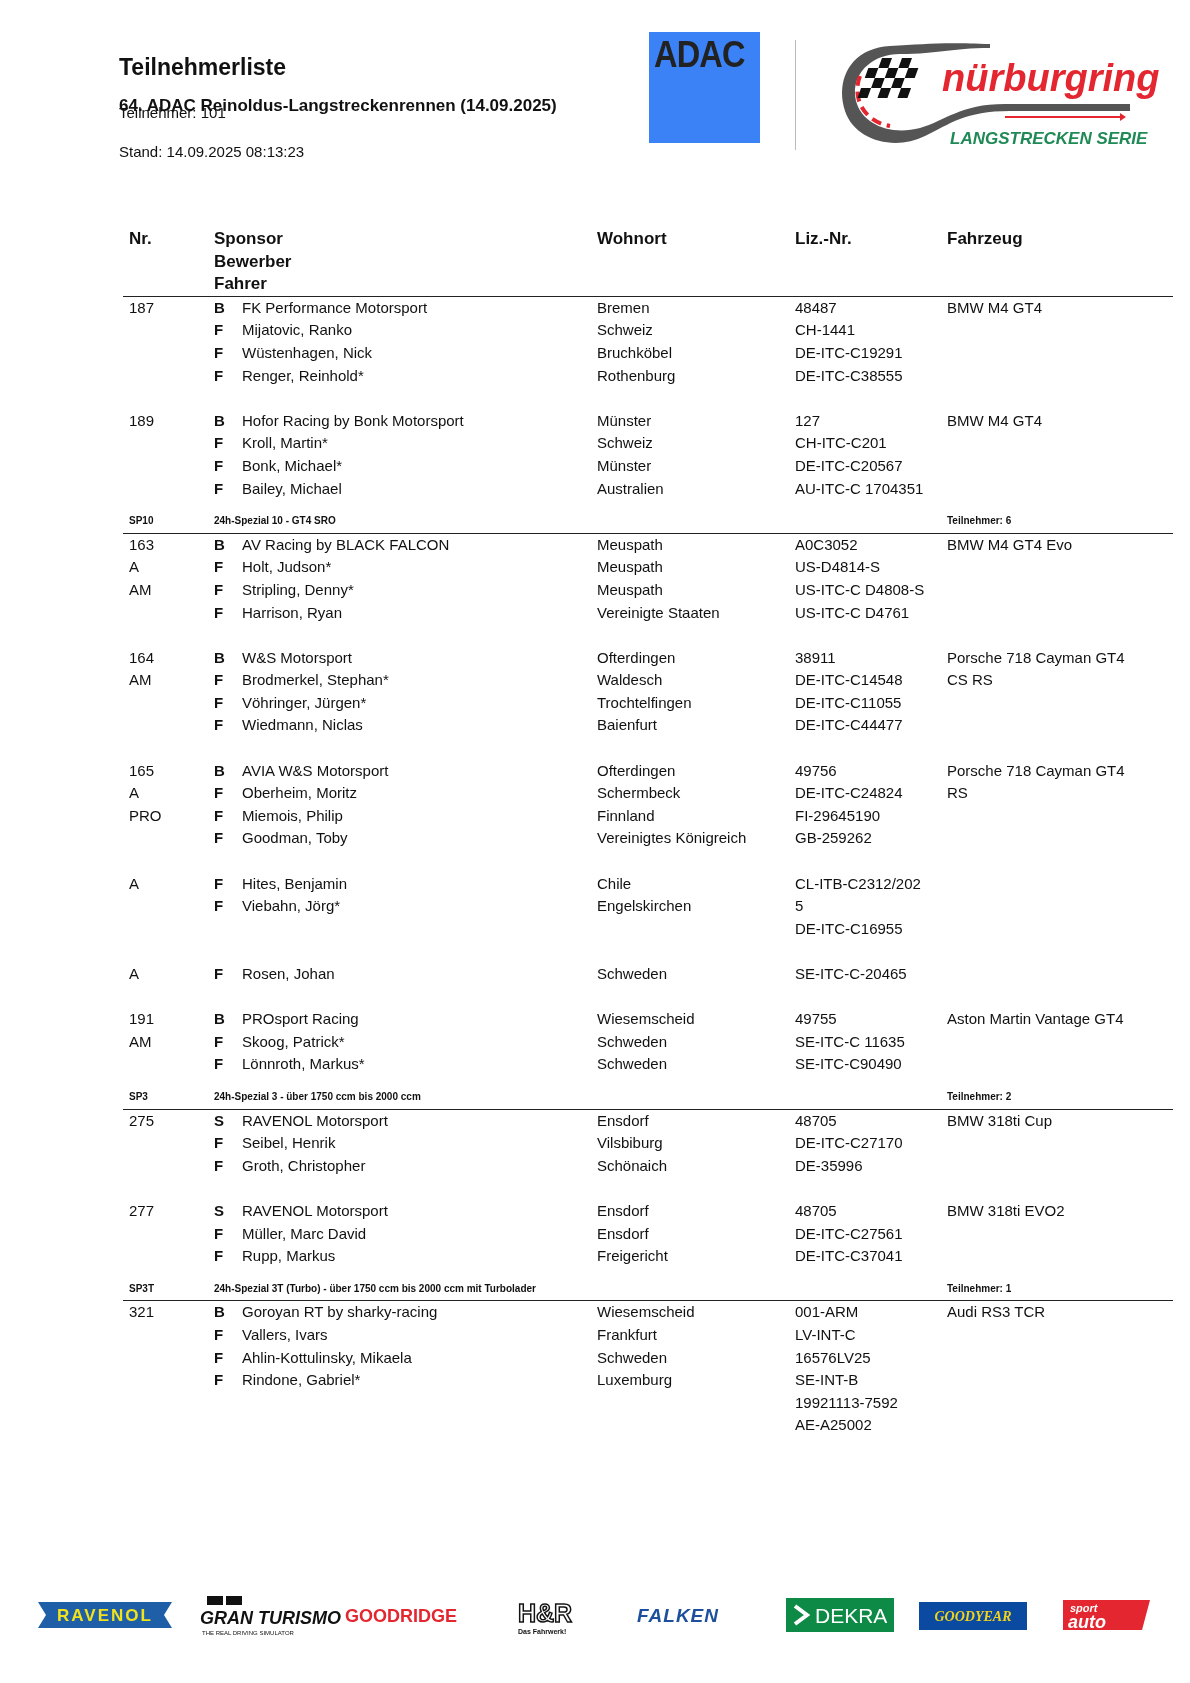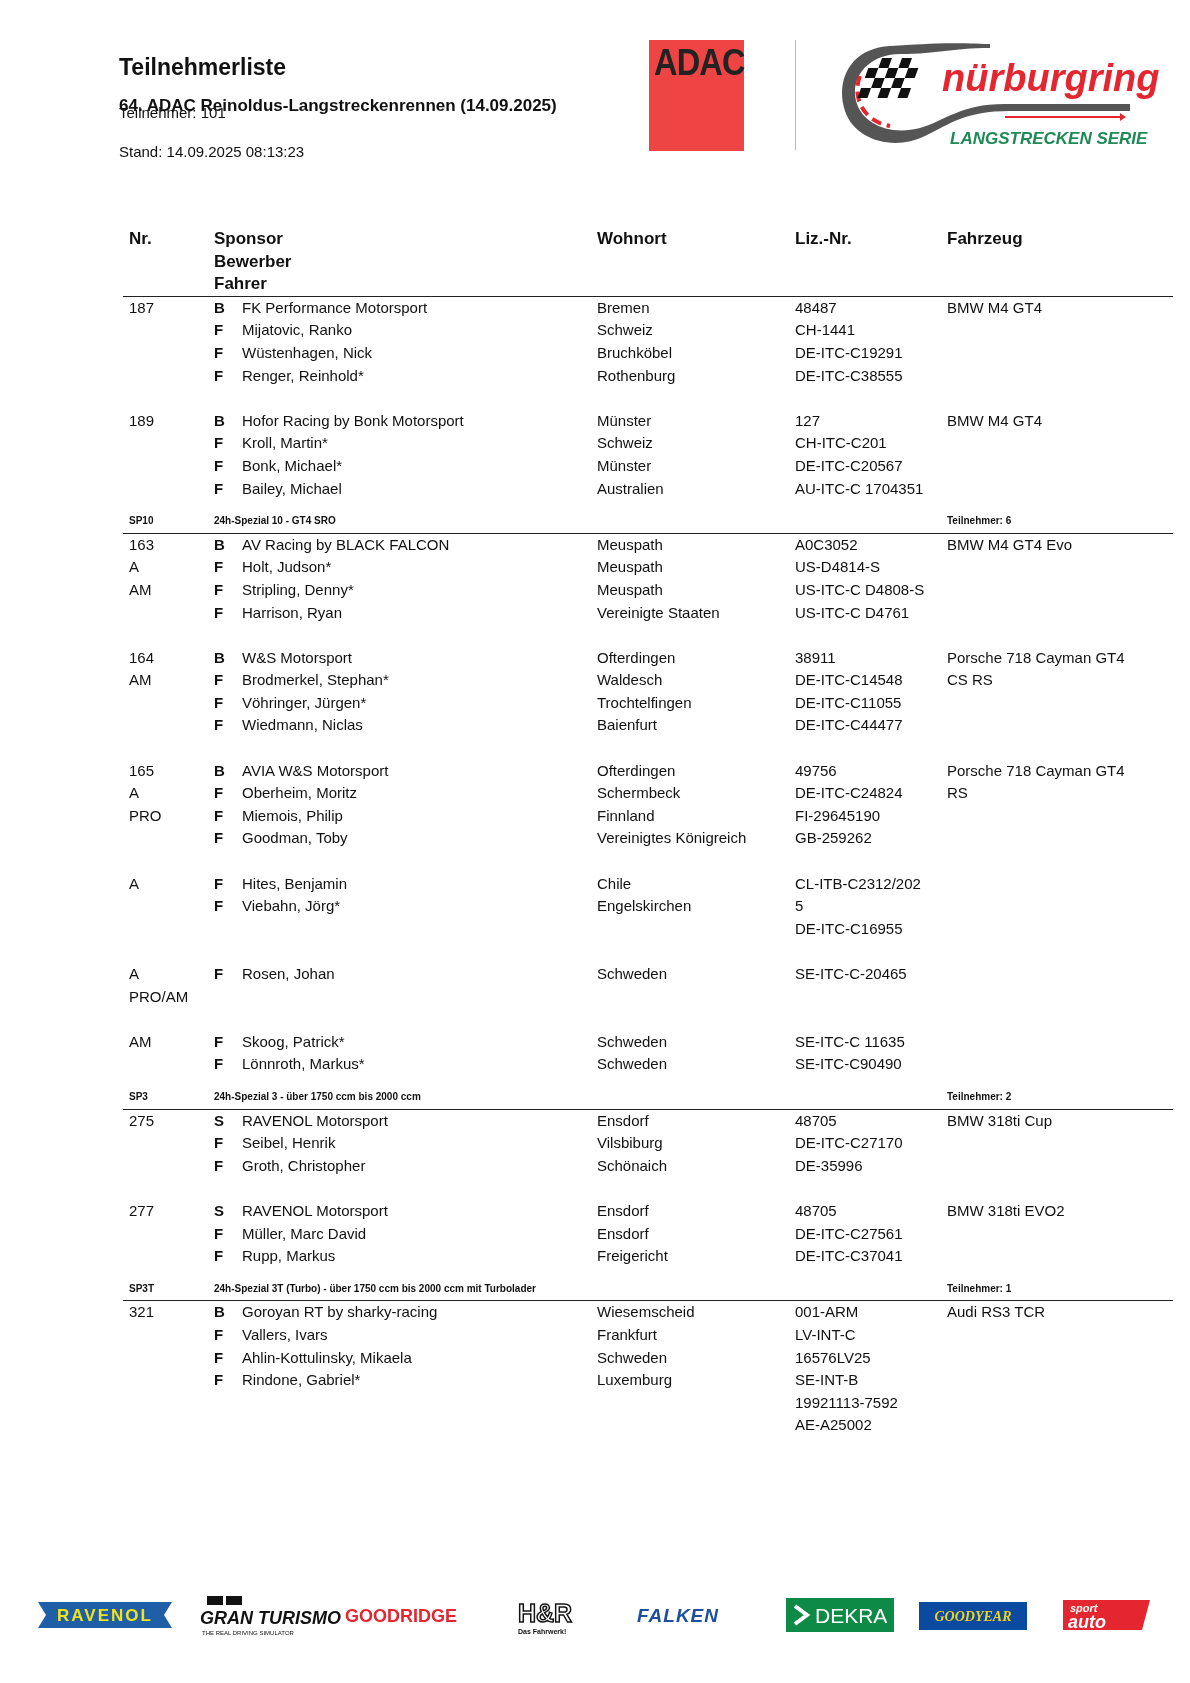--- a/index.html
+++ b/index.html
@@ -2,21 +2,21 @@
 <html><head>
 <meta charset="utf-8">
 <style>
   html,body{margin:0;padding:0;background:#fff;}
   body{width:1190px;height:1683px;position:relative;overflow:hidden;
        font-family:"Liberation Sans","DejaVu Sans",sans-serif;color:#111;}
   .abs{position:absolute;}
   .h-title{left:119px;top:54px;font-size:23px;font-weight:bold;}
   .h-sub{left:119px;top:96px;font-size:17px;font-weight:bold;}
   .h-meta{left:119px;font-size:15px;}
-  .adac{left:649px;top:40px;width:95px;height:111px;background:#ef4444;}
+  .adac{left:649px;top:32px;width:111px;height:111px;background:#3b82f6;}
   .adac span{position:absolute;left:5px;top:2px;font-size:37px;font-weight:bold;
        letter-spacing:-1px;color:#222;transform:scaleX(0.88);transform-origin:left top;}
   .sep{left:795px;top:40px;width:1px;height:110px;background:#bbb;}
   .nrlogo{left:830px;top:36px;width:330px;height:120px;}
   table.list{position:absolute;left:123px;top:228px;width:1050px;border-collapse:collapse;font-size:15px;}
   table.list td{padding:0 6px;height:22.6px;line-height:22.6px;vertical-align:top;white-space:nowrap;}
   .c-nr{width:73px;}
   .c-role{width:16px;font-weight:bold;}
   .c-name{width:343px;}
   .c-ort{width:186px;}
@@ -292,30 +292,30 @@
         <td colspan="6"></td>
       </tr>
       <tr>
         <td class="c-nr">A</td>
         <td class="c-role">F</td>
         <td class="c-name">Rosen, Johan</td>
         <td class="c-ort">Schweden</td>
         <td class="c-liz">SE-ITC-C-20465</td>
         <td></td>
       </tr>
-      <tr>
-        <td class="c-nr">PRO/AM</td>
-        <td class="c-role"></td>
-        <td class="c-name"></td>
-        <td class="c-ort"></td>
-        <td class="c-liz"></td>
-        <td></td>
-      </tr>
-      <tr class="spacer">
-        <td colspan="6"></td>
+      <tr class="spacer">
+        <td colspan="6"></td>
+      </tr>
+      <tr>
+        <td class="c-nr">191</td>
+        <td class="c-role">B</td>
+        <td class="c-name">PROsport Racing</td>
+        <td class="c-ort">Wiesemscheid</td>
+        <td class="c-liz">49755</td>
+        <td>Aston Martin Vantage GT4</td>
       </tr>
       <tr>
         <td class="c-nr">AM</td>
         <td class="c-role">F</td>
         <td class="c-name">Skoog, Patrick*</td>
         <td class="c-ort">Schweden</td>
         <td class="c-liz">SE-ITC-C 11635</td>
         <td></td>
       </tr>
       <tr>

